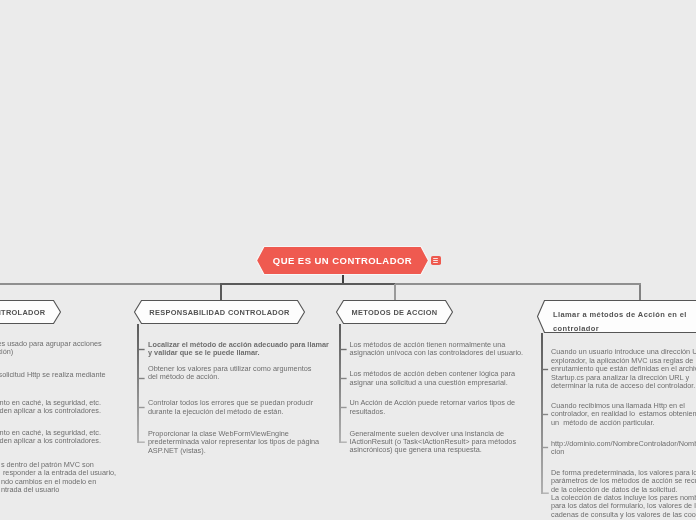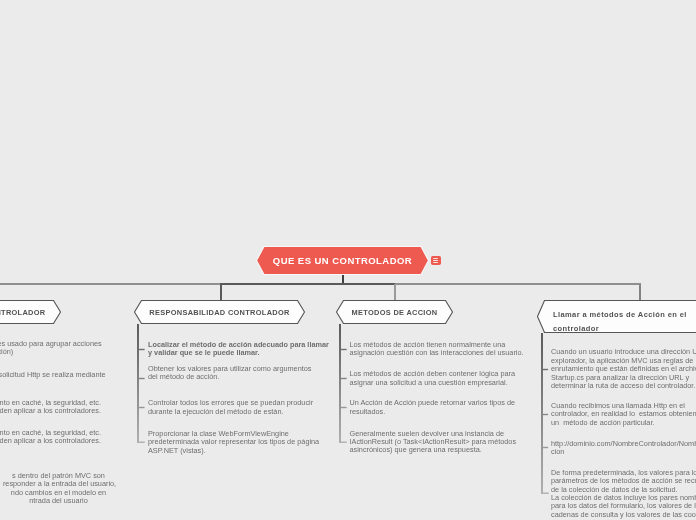--- a/index.html
+++ b/index.html
@@ -80,21 +80,21 @@
         <rect x="-74.2" y="405.8" width="5.8" height="1.4" fill="rgb(138,138,138)"></rect>
         <rect x="-74.2" y="435.8" width="5.8" height="1.4" fill="rgb(155,155,155)"></rect>
       </svg>
       <div class="item" style="left: -2.6px; top: 339.8px;">es usado para agrupar acciones
 ción)</div>
       <div class="item" style="left: -1.5px; top: 370.5px; text-align: right;">solicitud Http se realiza mediante</div>
       <div class="item" style="left: -0.4px; top: 398.6px;">nto en caché, la seguridad, etc.
 den aplicar a los controladores.</div>
       <div class="item" style="left: -0.4px; top: 428.6px;">nto en caché, la seguridad, etc.
 den aplicar a los controladores.</div>
-      <div class="item" style="left: 0.9px; top: 472px; text-align: center;">s dentro del patrón MVC son
+      <div class="item" style="left: 0.9px; top: 461px;">s dentro del patrón MVC son
  responder a la entrada del usuario,
 ndo cambios en el modelo en
 ntrada del usuario</div>
       <div class="branch-node" style="left: 134px; top: 300px; width: 171px; height: 24px;">
         <svg width="171" height="24">
           <path d="M7.5 0.5 L163.5 0.5 L170.5 12 L163.5 23.5 L7.5 23.5 L0.5 12 Z" fill="#fdfdfd" stroke="#555" stroke-width="1.1"></path>
         </svg>
         <div class="branch-label" style="left: 0px; top: 0px; width: 171px; height: 24px; display: flex; align-items: center; justify-content: center;">RESPONSABILIDAD CONTROLADOR</div>
       </div>
       <svg class="lines" width="696" height="520">
@@ -132,21 +132,21 @@
             <stop offset="1" stop-color="#b0b0b0"></stop>
           </linearGradient>
         </defs>
         <rect x="339" y="324" width="2" height="119" fill="url(#sg2)"></rect>
         <rect x="341" y="441.5" width="5.8" height="1.4" fill="rgb(176,176,176)"></rect>
         <rect x="340.8" y="348.8" width="5.8" height="1.4" fill="rgb(110,110,110)"></rect>
         <rect x="340.8" y="377.8" width="5.8" height="1.4" fill="rgb(130,130,130)"></rect>
         <rect x="340.8" y="406.8" width="5.8" height="1.4" fill="rgb(151,151,151)"></rect>
       </svg>
       <div class="item" style="left: 349.5px; top: 340.8px;">Los métodos de acción tienen normalmente una
-asignación cuestión con las interacciones del usuario.</div>
+asignación unívoca con las controladores del usuario.</div>
       <div class="item" style="left: 349.5px; top: 370.3px;">Los métodos de acción deben contener lógica para
 asignar una solicitud a una cuestión empresarial.</div>
       <div class="item" style="left: 349.5px; top: 399.3px;">Un Acción de Acción puede retornar varios tipos de
 resultados.</div>
       <div class="item" style="left: 349.5px; top: 429.6px;">Generalmente suelen devolver una instancia de
 IActionResult (o Task&lt;IActionResult&gt; para métodos
 asincrónicos) que genera una respuesta.</div>
       <div class="branch-node" style="left: 537px; top: 300px; width: 200px; height: 33px;">
         <svg width="200" height="33">
           <path d="M7.5 0.5 L192.5 0.5 L199.5 16.5 L192.5 32.5 L7.5 32.5 L0.5 16.5 Z" fill="#fdfdfd" stroke="#555" stroke-width="1.1"></path>

